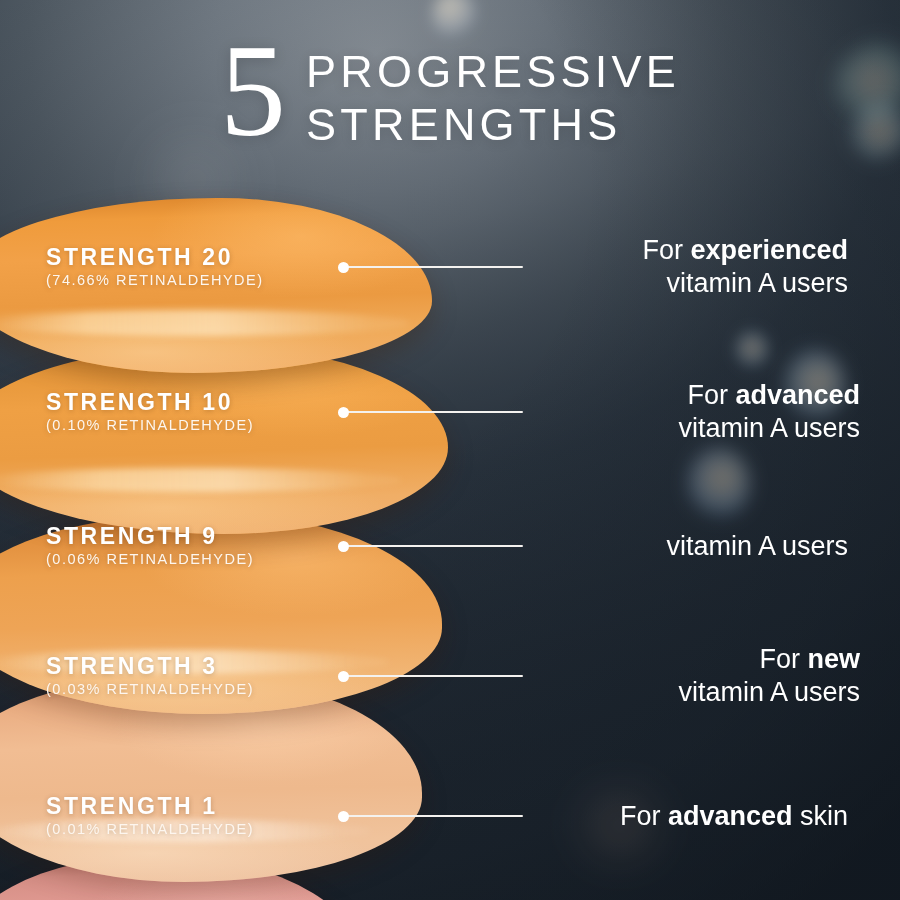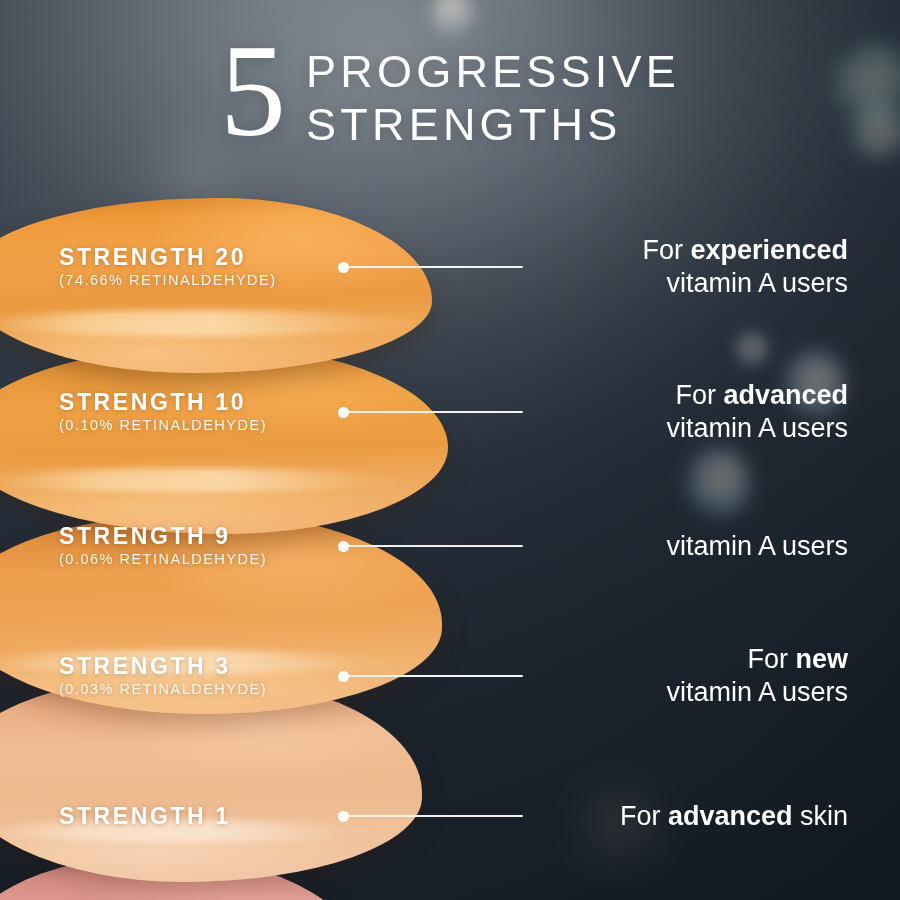--- a/index.html
+++ b/index.html
@@ -189,21 +189,20 @@
     left: 0;
     width: 900px;
     height: 0;
   }
   .left-label {
     position: absolute;
     left: 46px;
     transform: translateY(-50%);
     color: #ffffff;
     text-shadow: 0 1px 5px rgba(90,45,10,0.30);
-    margin-left: 13px;
   }
   .strength-name {
     font-size: 23px;
     font-weight: 700;
     letter-spacing: 2.6px;
     line-height: 1.05;
     white-space: nowrap;
   }
   .strength-sub {
     margin-top: 4px;
@@ -322,21 +321,21 @@
       </div>
       <div class="row" style="top: 412px;">
         <div class="left-label">
           <div class="strength-name">STRENGTH 10</div>
           <div class="strength-sub">(0.10% RETINALDEHYDE)</div>
         </div>
         <div class="connector" style="left: 338px; width: 185px;">
           <div class="line" style="width: 180px;"></div>
           <div class="dot"></div>
         </div>
-        <div class="right-label two-line" style="right: 52px;">
+        <div class="right-label two-line" style="right: 40px;">
           <div class="rl-line"><span>For </span><span class="em">advanced</span><span></span></div>
           <div class="rl-line">vitamin A users</div>
         </div>
       </div>
       <div class="row" style="top: 546px;">
         <div class="left-label">
           <div class="strength-name">STRENGTH 9</div>
           <div class="strength-sub">(0.06% RETINALDEHYDE)</div>
         </div>
         <div class="connector" style="left: 338px; width: 185px;">
@@ -349,28 +348,29 @@
       </div>
       <div class="row" style="top: 676px;">
         <div class="left-label">
           <div class="strength-name">STRENGTH 3</div>
           <div class="strength-sub">(0.03% RETINALDEHYDE)</div>
         </div>
         <div class="connector" style="left: 338px; width: 185px;">
           <div class="line" style="width: 180px;"></div>
           <div class="dot"></div>
         </div>
-        <div class="right-label two-line" style="right: 52px;">
+        <div class="right-label two-line" style="right: 40px;">
           <div class="rl-line"><span>For </span><span class="em">new</span><span></span></div>
           <div class="rl-line">vitamin A users</div>
         </div>
       </div>
       <div class="row" style="top: 816px;">
         <div class="left-label">
           <div class="strength-name">STRENGTH 1</div>
+          <div class="strength-sub">(0.01% RETINALDEHYDE)</div>
         </div>
         <div class="connector" style="left: 338px; width: 185px;">
           <div class="line" style="width: 180px;"></div>
           <div class="dot"></div>
         </div>
         <div class="right-label" style="right: 52px;">
           <div class="rl-line"><span>For </span><span class="em">advanced</span><span> skin</span></div>
         </div>
       </div>
     </div>

